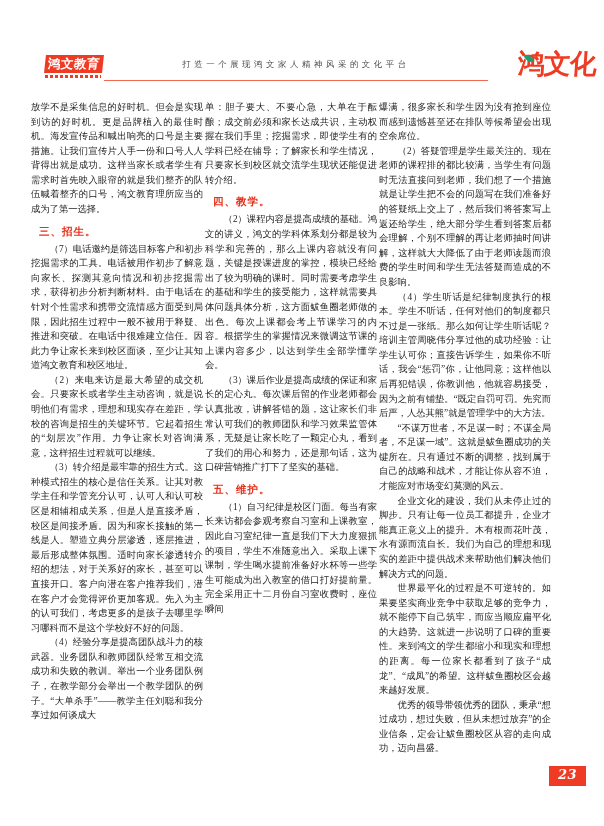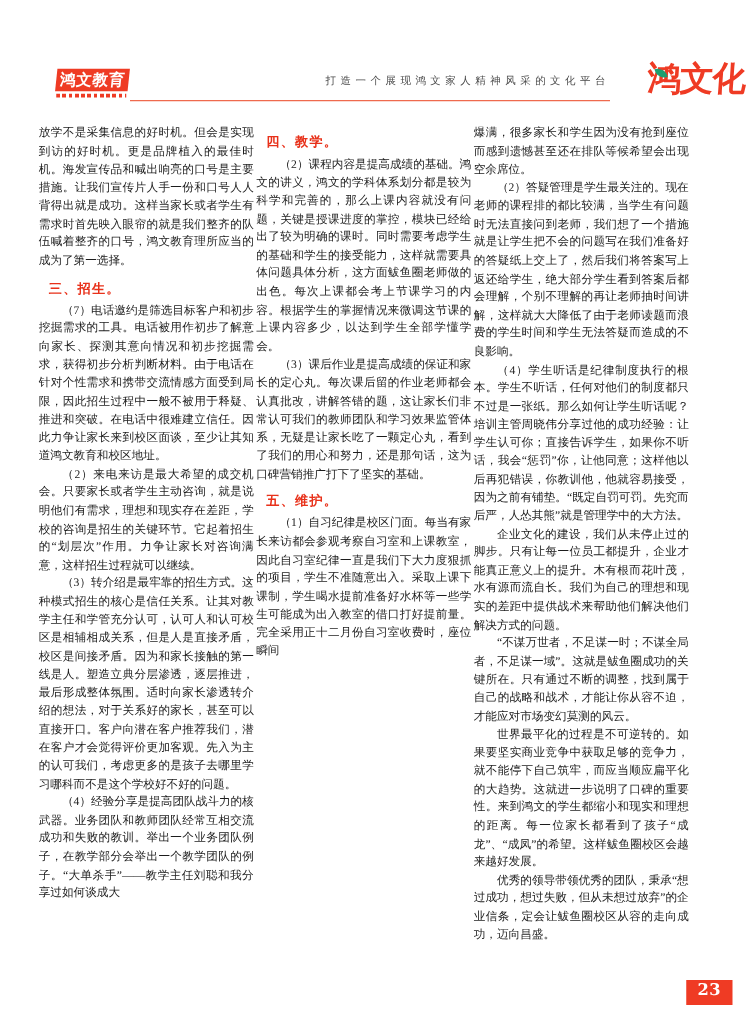--- a/index.html
+++ b/index.html
@@ -67,21 +67,21 @@
     left: 104px;
     right: 116px;
     top: 7px;
     height: 22px;
   }
   .tagline {
     position: absolute;
     left: 0;
     right: 0;
     top: 0;
-    text-align: right;
+    text-align: center;
     font-size: 8.4px;
     letter-spacing: 3.6px;
     color: #4a4a4a;
     white-space: nowrap;
     font-family: "DejaVu Serif", "Liberation Serif", serif;
   }
   .rule {
     position: absolute;
     left: 0;
     right: 0;
@@ -150,25 +150,26 @@
     font-weight: bold;
     letter-spacing: 1px;
     text-indent: 8px;
     font-family: Liberation Sans, sans-serif;
   }
 
   
   #page-number {
     position: absolute;
     right: 18px;
-    bottom: 22px;
+    bottom: 40px;
     background: #ef3b24;
     color: #ffffff;
     font-size: 13px;
     font-weight: bold;
+    font-style: italic;
     padding: 2px 9px 3px 9px;
     line-height: 1.15;
     letter-spacing: 0.5px;
     font-family: "DejaVu Serif", "Liberation Serif", serif;
     text-align: right;
   }
 </style>
 </head>
 <body>
 
@@ -196,32 +197,33 @@
   <div id="columns">
     <div class="col">
         <p class="">放学不是采集信息的好时机。但会是实现到访的好时机。更是品牌植入的最佳时机。海发宣传品和喊出响亮的口号是主要措施。让我们宣传片人手一份和口号人人背得出就是成功。这样当家长或者学生有需求时首先映入眼帘的就是我们整齐的队伍喊着整齐的口号，鸿文教育理所应当的成为了第一选择。</p>
         <h2 class="section">三、招生。</h2>
         <p class="indent">（7）电话邀约是筛选目标客户和初步挖掘需求的工具。电话被用作初步了解意向家长、探测其意向情况和初步挖掘需求，获得初步分析判断材料。由于电话在针对个性需求和携带交流情感方面受到局限，因此招生过程中一般不被用于释疑、推进和突破。在电话中很难建立信任。因此力争让家长来到校区面谈，至少让其知道鸿文教育和校区地址。</p>
         <p class="indent">（2）来电来访是最大希望的成交机会。只要家长或者学生主动咨询，就是说明他们有需求，理想和现实存在差距，学校的咨询是招生的关键环节。它起着招生的“划层次”作用。力争让家长对咨询满意，这样招生过程就可以继续。</p>
         <p class="indent">（3）转介绍是最牢靠的招生方式。这种模式招生的核心是信任关系。让其对教学主任和学管充分认可，认可人和认可校区是相辅相成关系，但是人是直接矛盾，校区是间接矛盾。因为和家长接触的第一线是人。塑造立典分层渗透，逐层推进，最后形成整体氛围。适时向家长渗透转介绍的想法，对于关系好的家长，甚至可以直接开口。客户向潜在客户推荐我们，潜在客户才会觉得评价更加客观。先入为主的认可我们，考虑更多的是孩子去哪里学习哪科而不是这个学校好不好的问题。</p>
         <p class="indent">（4）经验分享是提高团队战斗力的核武器。业务团队和教师团队经常互相交流成功和失败的教训。举出一个业务团队例子，在教学部分会举出一个教学团队的例子。“大单杀手”——教学主任刘聪和我分享过如何谈成大</p>
       </div>
     <div class="col">
+        <p class="">单：胆子要大、不要心急，大单在于酝酿；成交前必须和家长达成共识，主动权握在我们手里；挖掘需求，即使学生有的学科已经在辅导；了解家长和学生情况，只要家长到校区就交流学生现状还能促进转介绍。</p>
         <h2 class="section">四、教学。</h2>
         <p class="indent">（2）课程内容是提高成绩的基础。鸿文的讲义，鸿文的学科体系划分都是较为科学和完善的，那么上课内容就没有问题，关键是授课进度的掌控，模块已经给出了较为明确的课时。同时需要考虑学生的基础和学生的接受能力，这样就需要具体问题具体分析，这方面鲅鱼圈老师做的出色。每次上课都会考上节课学习的内容。根据学生的掌握情况来微调这节课的上课内容多少，以达到学生全部学懂学会。</p>
         <p class="indent">（3）课后作业是提高成绩的保证和家长的定心丸。每次课后留的作业老师都会认真批改，讲解答错的题，这让家长们非常认可我们的教师团队和学习效果监管体系，无疑是让家长吃了一颗定心丸，看到了我们的用心和努力，还是那句话，这为口碑营销推广打下了坚实的基础。</p>
         <h2 class="section">五、维护。</h2>
         <p class="indent">（1）自习纪律是校区门面。每当有家长来访都会参观考察自习室和上课教室，因此自习室纪律一直是我们下大力度狠抓的项目，学生不准随意出入。采取上课下课制，学生喝水提前准备好水杯等一些学生可能成为出入教室的借口打好提前量。完全采用正十二月份自习室收费时，座位瞬间</p>
       </div>
     <div class="col">
         <p class="">爆满，很多家长和学生因为没有抢到座位而感到遗憾甚至还在排队等候希望会出现空余席位。</p>
         <p class="indent">（2）答疑管理是学生最关注的。现在老师的课程排的都比较满，当学生有问题时无法直接问到老师，我们想了一个措施就是让学生把不会的问题写在我们准备好的答疑纸上交上了，然后我们将答案写上返还给学生，绝大部分学生看到答案后都会理解，个别不理解的再让老师抽时间讲解，这样就大大降低了由于老师读题而浪费的学生时间和学生无法答疑而造成的不良影响。</p>
         <p class="indent">（4）学生听话是纪律制度执行的根本。学生不听话，任何对他们的制度都只不过是一张纸。那么如何让学生听话呢？培训主管周晓伟分享过他的成功经验：让学生认可你；直接告诉学生，如果你不听话，我会“惩罚”你，让他同意；这样他以后再犯错误，你教训他，他就容易接受，因为之前有铺垫。“既定自罚可罚。先究而后严，人怂其熊”就是管理学中的大方法。</p>
+        <p class="indent">“不谋万世者，不足谋一时；不谋全局者，不足谋一域”。这就是鲅鱼圈成功的关键所在。只有通过不断的调整，找到属于自己的战略和战术，才能让你从容不迫，才能应对市场变幻莫测的风云。</p>
         <p class="indent">企业文化的建设，我们从未停止过的脚步。只有让每一位员工都提升，企业才能真正意义上的提升。木有根而花叶茂，水有源而流自长。我们为自己的理想和现实的差距中提供战术来帮助他们解决他们解决方式的问题。</p>
-        <p class="indent">“不谋万世者，不足谋一时；不谋全局者，不足谋一域”。这就是鲅鱼圈成功的关键所在。只有通过不断的调整，找到属于自己的战略和战术，才能让你从容不迫，才能应对市场变幻莫测的风云。</p>
         <p class="indent">世界最平化的过程是不可逆转的。如果要坚实商业竞争中获取足够的竞争力，就不能停下自己筑牢，而应当顺应扁平化的大趋势。这就进一步说明了口碑的重要性。来到鸿文的学生都缩小和现实和理想的距离。每一位家长都看到了孩子“成龙”、“成凤”的希望。这样鲅鱼圈校区会越来越好发展。</p>
         <p class="indent">优秀的领导带领优秀的团队，秉承“想过成功，想过失败，但从未想过放弃”的企业信条，定会让鲅鱼圈校区从容的走向成功，迈向昌盛。</p>
       </div>
   </div>
 
   <div id="page-number">23</div>
 
 </div>
 
 </body></html>

